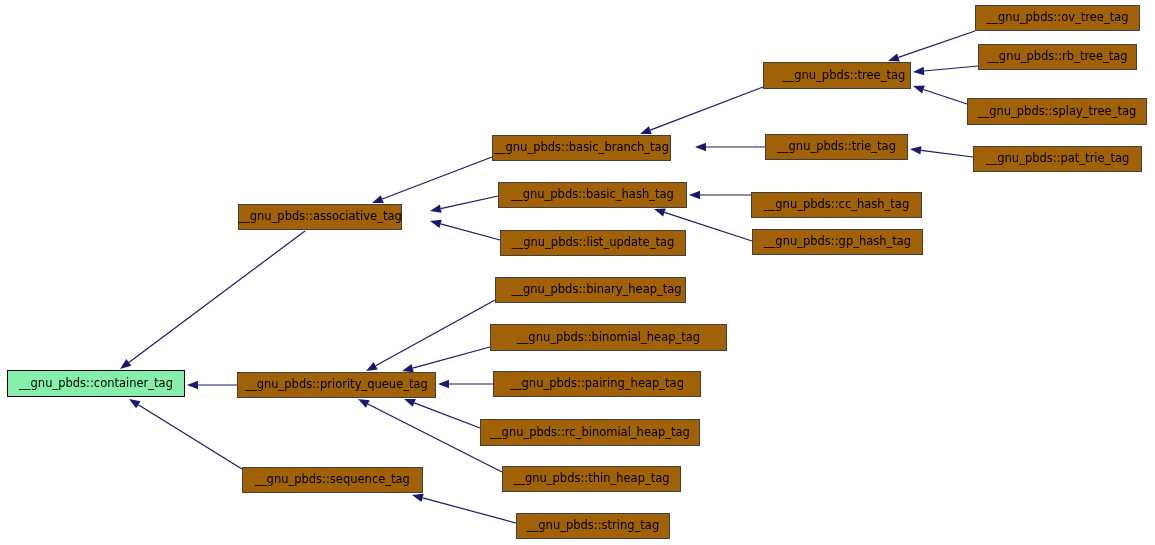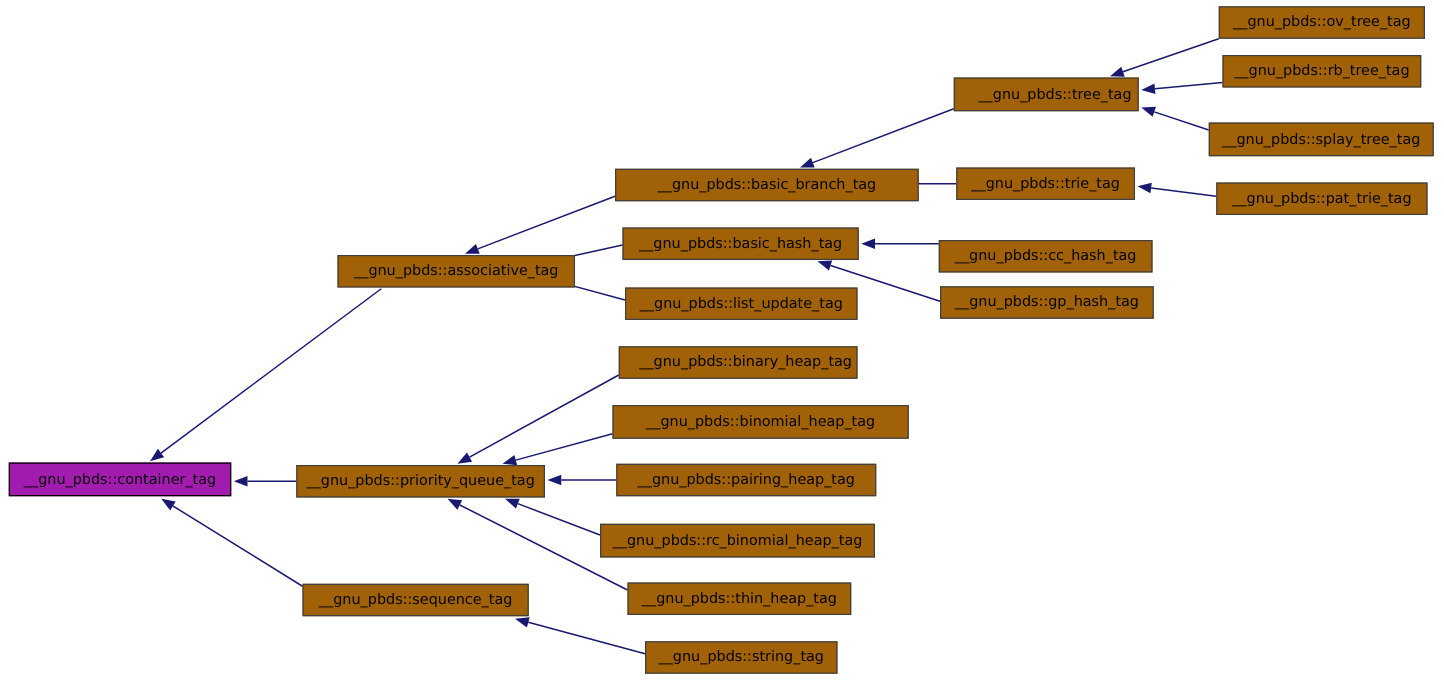--- a/index.html
+++ b/index.html
@@ -19,21 +19,21 @@
     color:#000000;
     display:flex;
     align-items:center;
     justify-content:center;
     font-size:11.5px;
     line-height:1;
     white-space:nowrap;
     cursor:pointer;
   }
   .node.highlight{
-    background:#a21caf;
+    background:#86efac;
     border:1px solid #000000;
   }
 </style>
 </head>
 <body>
 
 <div id="canvas">
   <svg id="edges" width="1155" height="545" viewBox="0 0 1155 545">
       <g>
         <line x1="305" y1="231" x2="128.81712791840857" y2="362.4228991743763" stroke="#191970" stroke-width="1.2"></line>
@@ -111,24 +111,24 @@
         <line x1="967" y1="104" x2="923.4355162785556" y2="89.47850542618522" stroke="#191970" stroke-width="1.2"></line>
         <polygon points="913,86 924.7636728958263,85.49403557437306 922.1073596612849,93.46297527799739" fill="#191970"></polygon>
       </g>
       <g>
         <line x1="973" y1="157" x2="920.9123710214233" y2="150.38569790748232" stroke="#191970" stroke-width="1.2"></line>
         <polygon points="910,149 921.4414556770074,146.21915624475707 920.3832863658391,154.55223957020758" fill="#191970"></polygon>
       </g>
     </svg>
   <div id="nodes-layer">
       <div class="node highlight" style="left: 7px; top: 370px; width: 178px; height: 27px;">__gnu_pbds::container_tag</div>
-      <div class="node" style="left: 238px; top: 204px; width: 190px; height: 26px; margin-left: 32px;">__gnu_pbds::associative_tag</div>
+      <div class="node" style="left: 238px; top: 204px; width: 164px; height: 26px;">__gnu_pbds::associative_tag</div>
       <div class="node" style="left: 237px; top: 372px; width: 199px; height: 26px;">__gnu_pbds::priority_queue_tag</div>
       <div class="node" style="left: 242px; top: 467px; width: 181px; height: 26px;">__gnu_pbds::sequence_tag</div>
-      <div class="node" style="left: 492px; top: 135px; width: 243px; height: 26px;">__gnu_pbds::basic_branch_tag</div>
+      <div class="node" style="left: 492px; top: 135px; width: 179px; height: 26px;">__gnu_pbds::basic_branch_tag</div>
       <div class="node" style="left: 498px; top: 182px; width: 189px; height: 26px;">__gnu_pbds::basic_hash_tag</div>
       <div class="node" style="left: 500px; top: 230px; width: 186px; height: 26px;">__gnu_pbds::list_update_tag</div>
       <div class="node" style="left: 495px; top: 277px; width: 191px; height: 26px; padding-left: 12px;">__gnu_pbds::binary_heap_tag</div>
       <div class="node" style="left: 490px; top: 324px; width: 237px; height: 27px;">__gnu_pbds::binomial_heap_tag</div>
       <div class="node" style="left: 493px; top: 371px; width: 208px; height: 26px;">__gnu_pbds::pairing_heap_tag</div>
       <div class="node" style="left: 480px; top: 419px; width: 220px; height: 27px;">__gnu_pbds::rc_binomial_heap_tag</div>
       <div class="node" style="left: 502px; top: 466px; width: 179px; height: 26px;">__gnu_pbds::thin_heap_tag</div>
       <div class="node" style="left: 516px; top: 513px; width: 154px; height: 26px;">__gnu_pbds::string_tag</div>
       <div class="node" style="left: 763px; top: 62px; width: 148px; height: 27px; padding-left: 14px;">__gnu_pbds::tree_tag</div>
       <div class="node" style="left: 765px; top: 134px; width: 143px; height: 26px;">__gnu_pbds::trie_tag</div>

